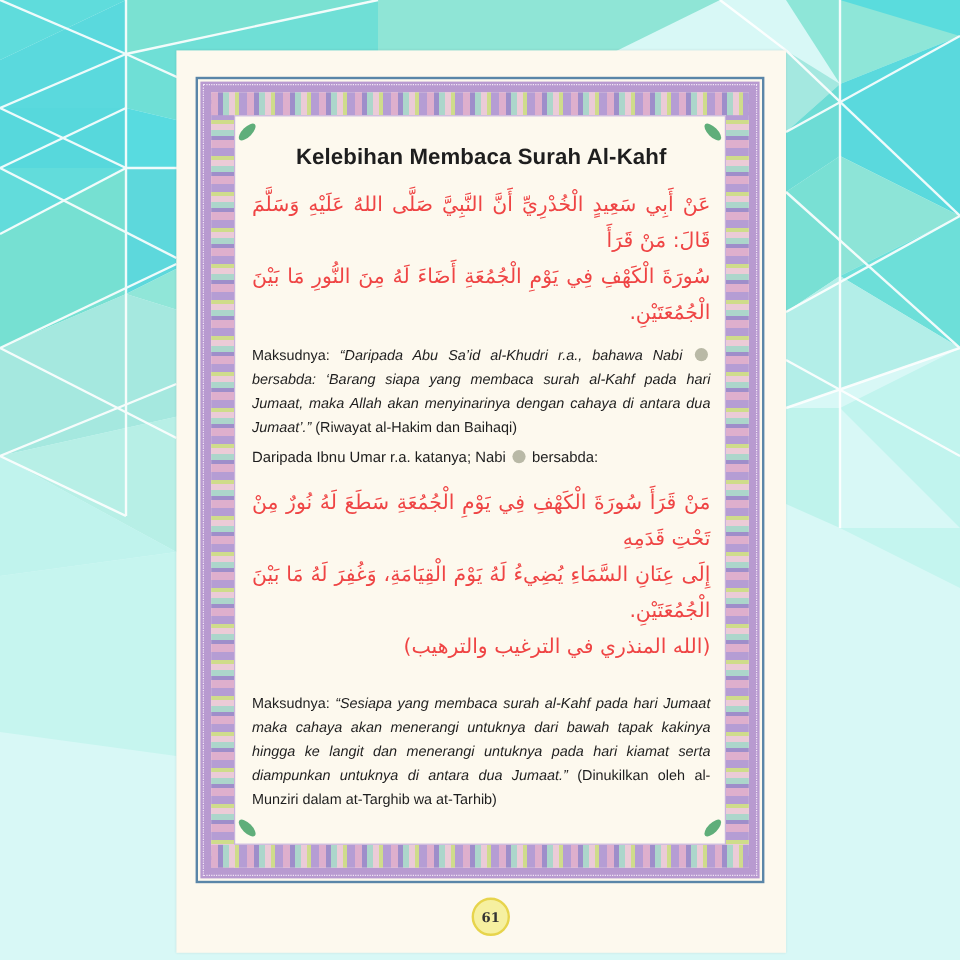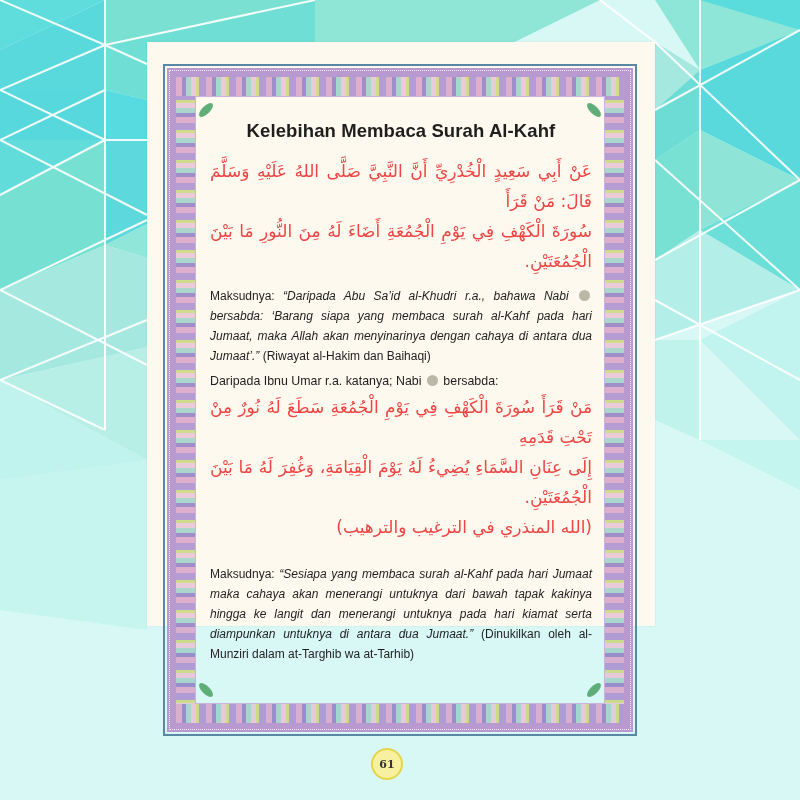--- a/index.html
+++ b/index.html
@@ -3,21 +3,21 @@
 <meta charset="utf-8">
 <style>
   html, body { margin:0; padding:0; }
   body {
     width:800px; height:800px; position:relative; overflow:hidden;
     background:#d8f8f6;
     font-family:"Liberation Sans", sans-serif;
   }
   .bg { position:absolute; inset:0; }
   .page {
-    position:absolute; left:147px; top:42px; width:508px; height:584px;
+    position:absolute; left:147px; top:42px; width:508px; height:752px;
     background:#fdf9ee;
     box-shadow:0 0 2px rgba(0,0,0,0.08);
   }
   .frame-outer {
     position:absolute; left:16px; top:22px; width:474px; height:672px;
     border:2px solid #5a86a8;
     box-sizing:border-box;
   }
   .frame-band {
     position:absolute; left:2px; top:2px; right:2px; bottom:2px;
@@ -66,21 +66,21 @@
   .para {
     font-size:12px; line-height:20px; margin:10px 0 0 0; text-align:justify;
   }
   .para i { font-style:italic; }
   .plain { font-size:12.4px; margin:8px 0 0 0; }
   .saw {
     display:inline-block; width:11px; height:11px; border-radius:50%;
     background:#b9b9a6; vertical-align:-1px; margin:0 2px;
   }
   .pagenum {
-    position:absolute; left:224px; top:706px; width:32px; height:32px;
+    position:absolute; left:246px; top:706px; width:32px; height:32px;
     border-radius:50%; background:#f6f0a0; border:2px solid #e7d44c;
     box-sizing:border-box; display:flex; align-items:center; justify-content:center;
     font-family:"DejaVu Serif", serif; font-size:11px; font-weight:bold; color:#333;
   }
 </style>
 </head>
 <body>
 
 <svg class="bg" width="800" height="800" viewBox="0 0 800 800">
   <rect width="800" height="800" fill="#d8f8f6"></rect>
@@ -166,21 +166,21 @@
       <i>bersabda: ‘Barang siapa yang membaca surah al-Kahf pada hari Jumaat, maka Allah akan menyinarinya dengan cahaya di antara dua Jumaat’.”</i>
       <span>(Riwayat al-Hakim dan Baihaqi)</span>
     </p>
 
     <p class="plain">
       <span>Daripada Ibnu Umar r.a. katanya; Nabi</span>
       <span class="saw"></span>
       <span>bersabda:</span>
     </p>
 
-    <div class="arabic" style="margin-top:4px;">
+    <div class="arabic" style="margin-top:16px;">
       <div>مَنْ قَرَأَ سُورَةَ الْكَهْفِ فِي يَوْمِ الْجُمُعَةِ سَطَعَ لَهُ نُورٌ مِنْ تَحْتِ قَدَمِهِ</div>
       <div>إِلَى عِنَانِ السَّمَاءِ يُضِيءُ لَهُ يَوْمَ الْقِيَامَةِ، وَغُفِرَ لَهُ مَا بَيْنَ الْجُمُعَتَيْنِ.</div>
       <div style="text-align:right;">(الله المنذري في الترغيب والترهيب)</div>
     </div>
 
     <p class="para" style="margin-top:22px;">
       <span>Maksudnya:</span>
       <i>“Sesiapa yang membaca surah al-Kahf pada hari Jumaat maka cahaya akan menerangi untuknya dari bawah tapak kakinya hingga ke langit dan menerangi untuknya pada hari kiamat serta diampunkan untuknya di antara dua Jumaat.”</i>
       <span>(Dinukilkan oleh al-Munziri dalam at-Targhib wa at-Tarhib)</span>
     </p>

